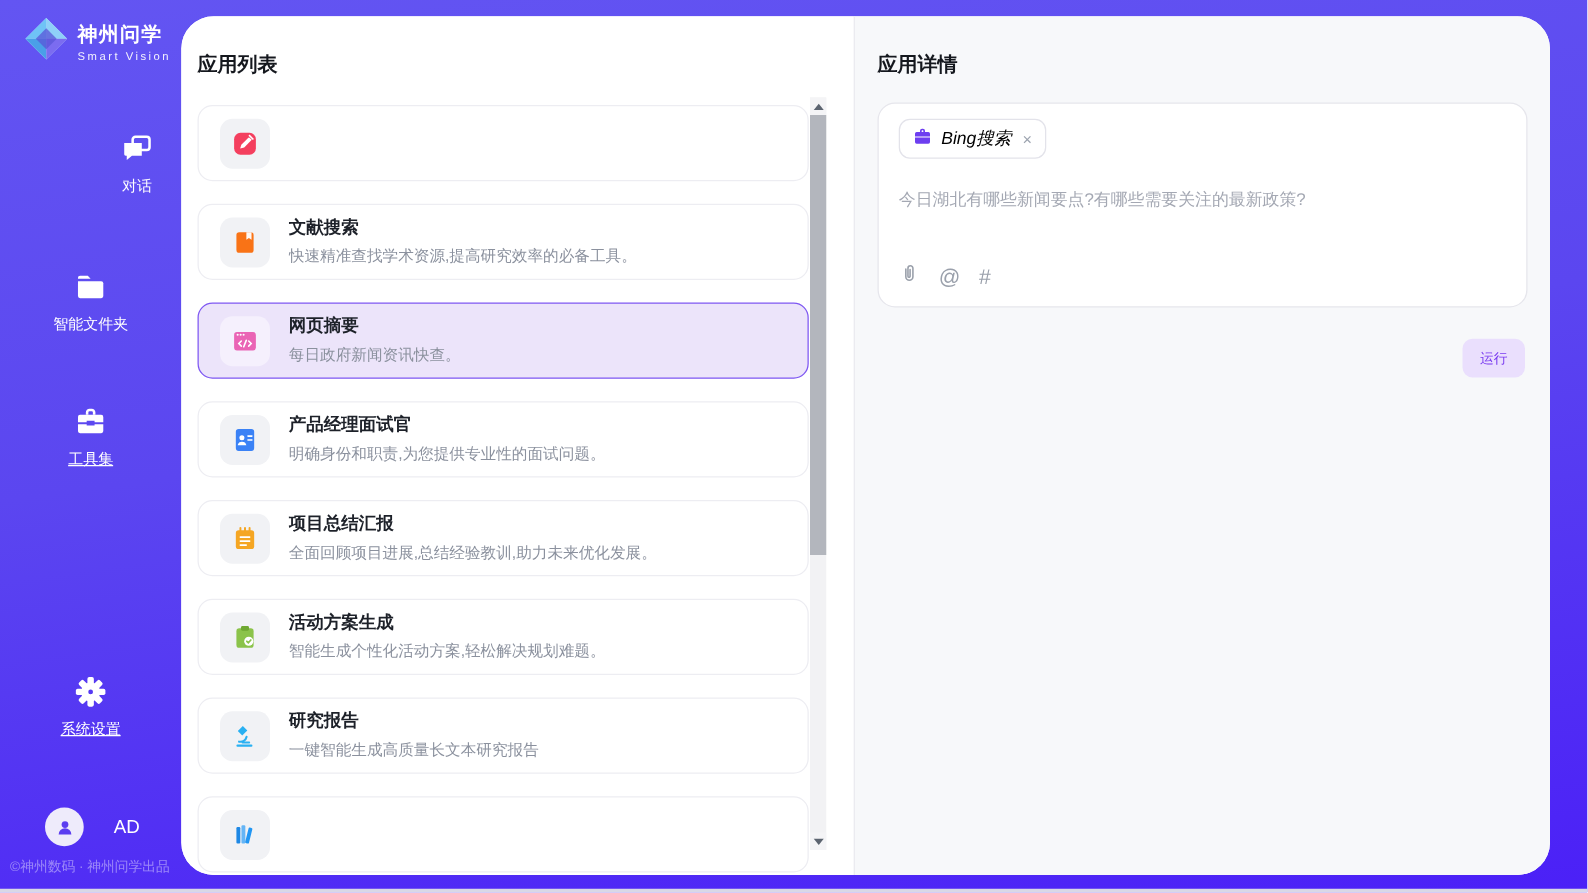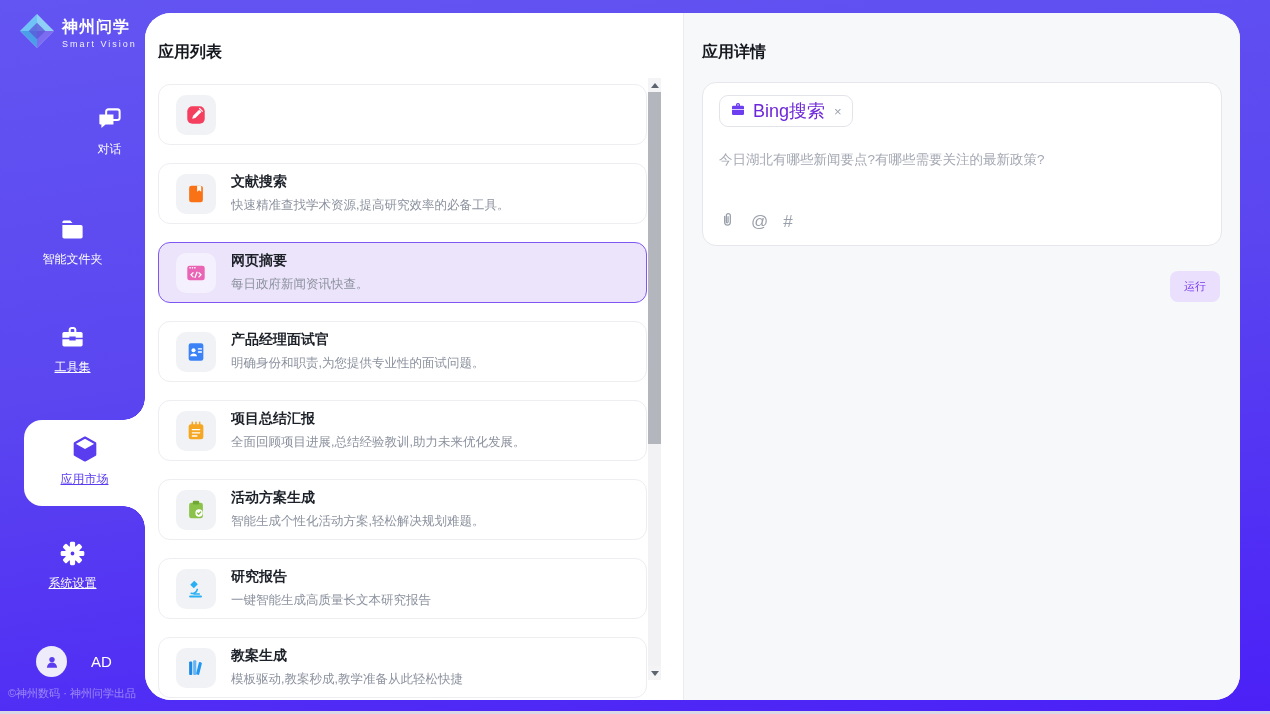--- a/index.html
+++ b/index.html
@@ -66,21 +66,21 @@
 
   
   .detail-panel { position:absolute; left:538px; top:0; right:0; height:100%;
     background:#f7f8fa; border-left:1px solid #ebebf0; }
   .detail-panel .panel-title { position:absolute; left:18px; top:29px; }
   .composer { position:absolute; left:18px; top:69px; width:520px; height:164px;
     background:#fff; border:1px solid #e6e6ec; border-radius:14px; cursor:text; }
   .chip { position:absolute; left:16px; top:12px; height:32px; padding:0 10px;
     display:flex; align-items:center; gap:7px; background:#fff;
     border:1px solid #e3e3ea; border-radius:9px; cursor:pointer; }
-  .chip-label { font-size:18px; color:#6d28d9; }
+  .chip-label { font-size:14px; color:#000000;font-style:italic; }
   .chip-close { font-size:13px; color:#9ca3af; margin-left:2px; cursor:pointer; }
   .prompt { position:absolute; left:16px; top:68px; right:16px; font-size:13.5px; color:#a4a8b3; }
   .composer-tools { position:absolute; left:16px; bottom:12px; height:24px;
     display:flex; align-items:center; gap:15px; color:#9aa0ab; }
   .composer-tools .t-ic { font-size:17px; cursor:pointer; line-height:1; }
   .run-btn { position:absolute; right:20px; top:258px; height:31px; padding:0 14px;
     background:#eadffd; color:#7a3bf0; border:none; border-radius:8px;
     font-size:11px; font-family:inherit; cursor:pointer; }
 </style>
 </head>
@@ -130,30 +130,20 @@
       <div class="ni-icon">
         <svg width="27" height="27" viewBox="0 0 24 24">
           <path d="M9.5 7V5.2A1.7 1.7 0 0 1 11.2 3.5h1.6a1.7 1.7 0 0 1 1.7 1.7V7" fill="none" stroke="#fff" stroke-width="1.8"></path>
           <path d="M3 8.5A1.5 1.5 0 0 1 4.5 7h15A1.5 1.5 0 0 1 21 8.5v3.7h-6.2v-1h-5.6v1H3z" fill="#fff"></path>
           <path d="M3 13.6h6.2v1h5.6v-1H21v4.9A1.5 1.5 0 0 1 19.5 20h-15A1.5 1.5 0 0 1 3 18.5z" fill="#fff"></path>
         </svg>
       </div>
       <div class="ni-label u">工具集</div>
     </div>
 
-    <div class="nav-item active">
-      <div class="ni-icon">
-        <svg width="30" height="30" viewBox="0 0 24 24">
-          <path d="M12 2.8l8.2 4.6v9.2L12 21.2l-8.2-4.6V7.4z" fill="#fff" stroke="#5b3df0" stroke-width="1.7" stroke-linejoin="round"></path>
-          <path d="M3.8 7.4l8.2 4.6v9.2l-8.2-4.6z" fill="#5b3df0"></path>
-          <path d="M20.2 7.4L12 12v9.2l8.2-4.6z" fill="#5b3df0"></path>
-        </svg>
-      </div>
-      <div class="ni-label u">应用市场</div>
-    </div>
 
     <div class="nav-item ni-gear">
       <div class="ni-icon">
         <svg width="27" height="27" viewBox="0 0 24 24">
           <g fill="#fff">
             <rect x="9.7" y="1.5" width="4.6" height="6" rx="1.3"></rect>
             <rect x="9.7" y="1.5" width="4.6" height="6" rx="1.3" transform="rotate(45 12 12)"></rect>
             <rect x="9.7" y="1.5" width="4.6" height="6" rx="1.3" transform="rotate(90 12 12)"></rect>
             <rect x="9.7" y="1.5" width="4.6" height="6" rx="1.3" transform="rotate(135 12 12)"></rect>
             <rect x="9.7" y="1.5" width="4.6" height="6" rx="1.3" transform="rotate(180 12 12)"></rect>
@@ -286,24 +276,20 @@
         </div>
 
         <div class="card">
           <div class="app-icon">
             <svg width="22" height="22" viewBox="0 0 24 24">
               <rect x="4.5" y="5" width="3.4" height="14.5" rx="1" fill="#1e88e5"></rect>
               <rect x="8.9" y="3.5" width="3.4" height="16" rx="1" fill="#64b5f6"></rect>
               <rect x="13.6" y="5.5" width="3.4" height="14" rx="1" transform="rotate(14 15.3 12.5)" fill="#2196f3"></rect>
             </svg>
           </div>
-          <div class="card-text">
-            <div class="card-title">教案生成</div>
-            <div class="card-desc">模板驱动,教案秒成,教学准备从此轻松快捷</div>
-          </div>
         </div>
 
       </div>
 
       <div class="scrollbar">
         <div class="sb-btn sb-up">
             <div class="tri-up"></div>
           </div>
         <div class="sb-thumb"></div>
         <div class="sb-btn sb-down">

